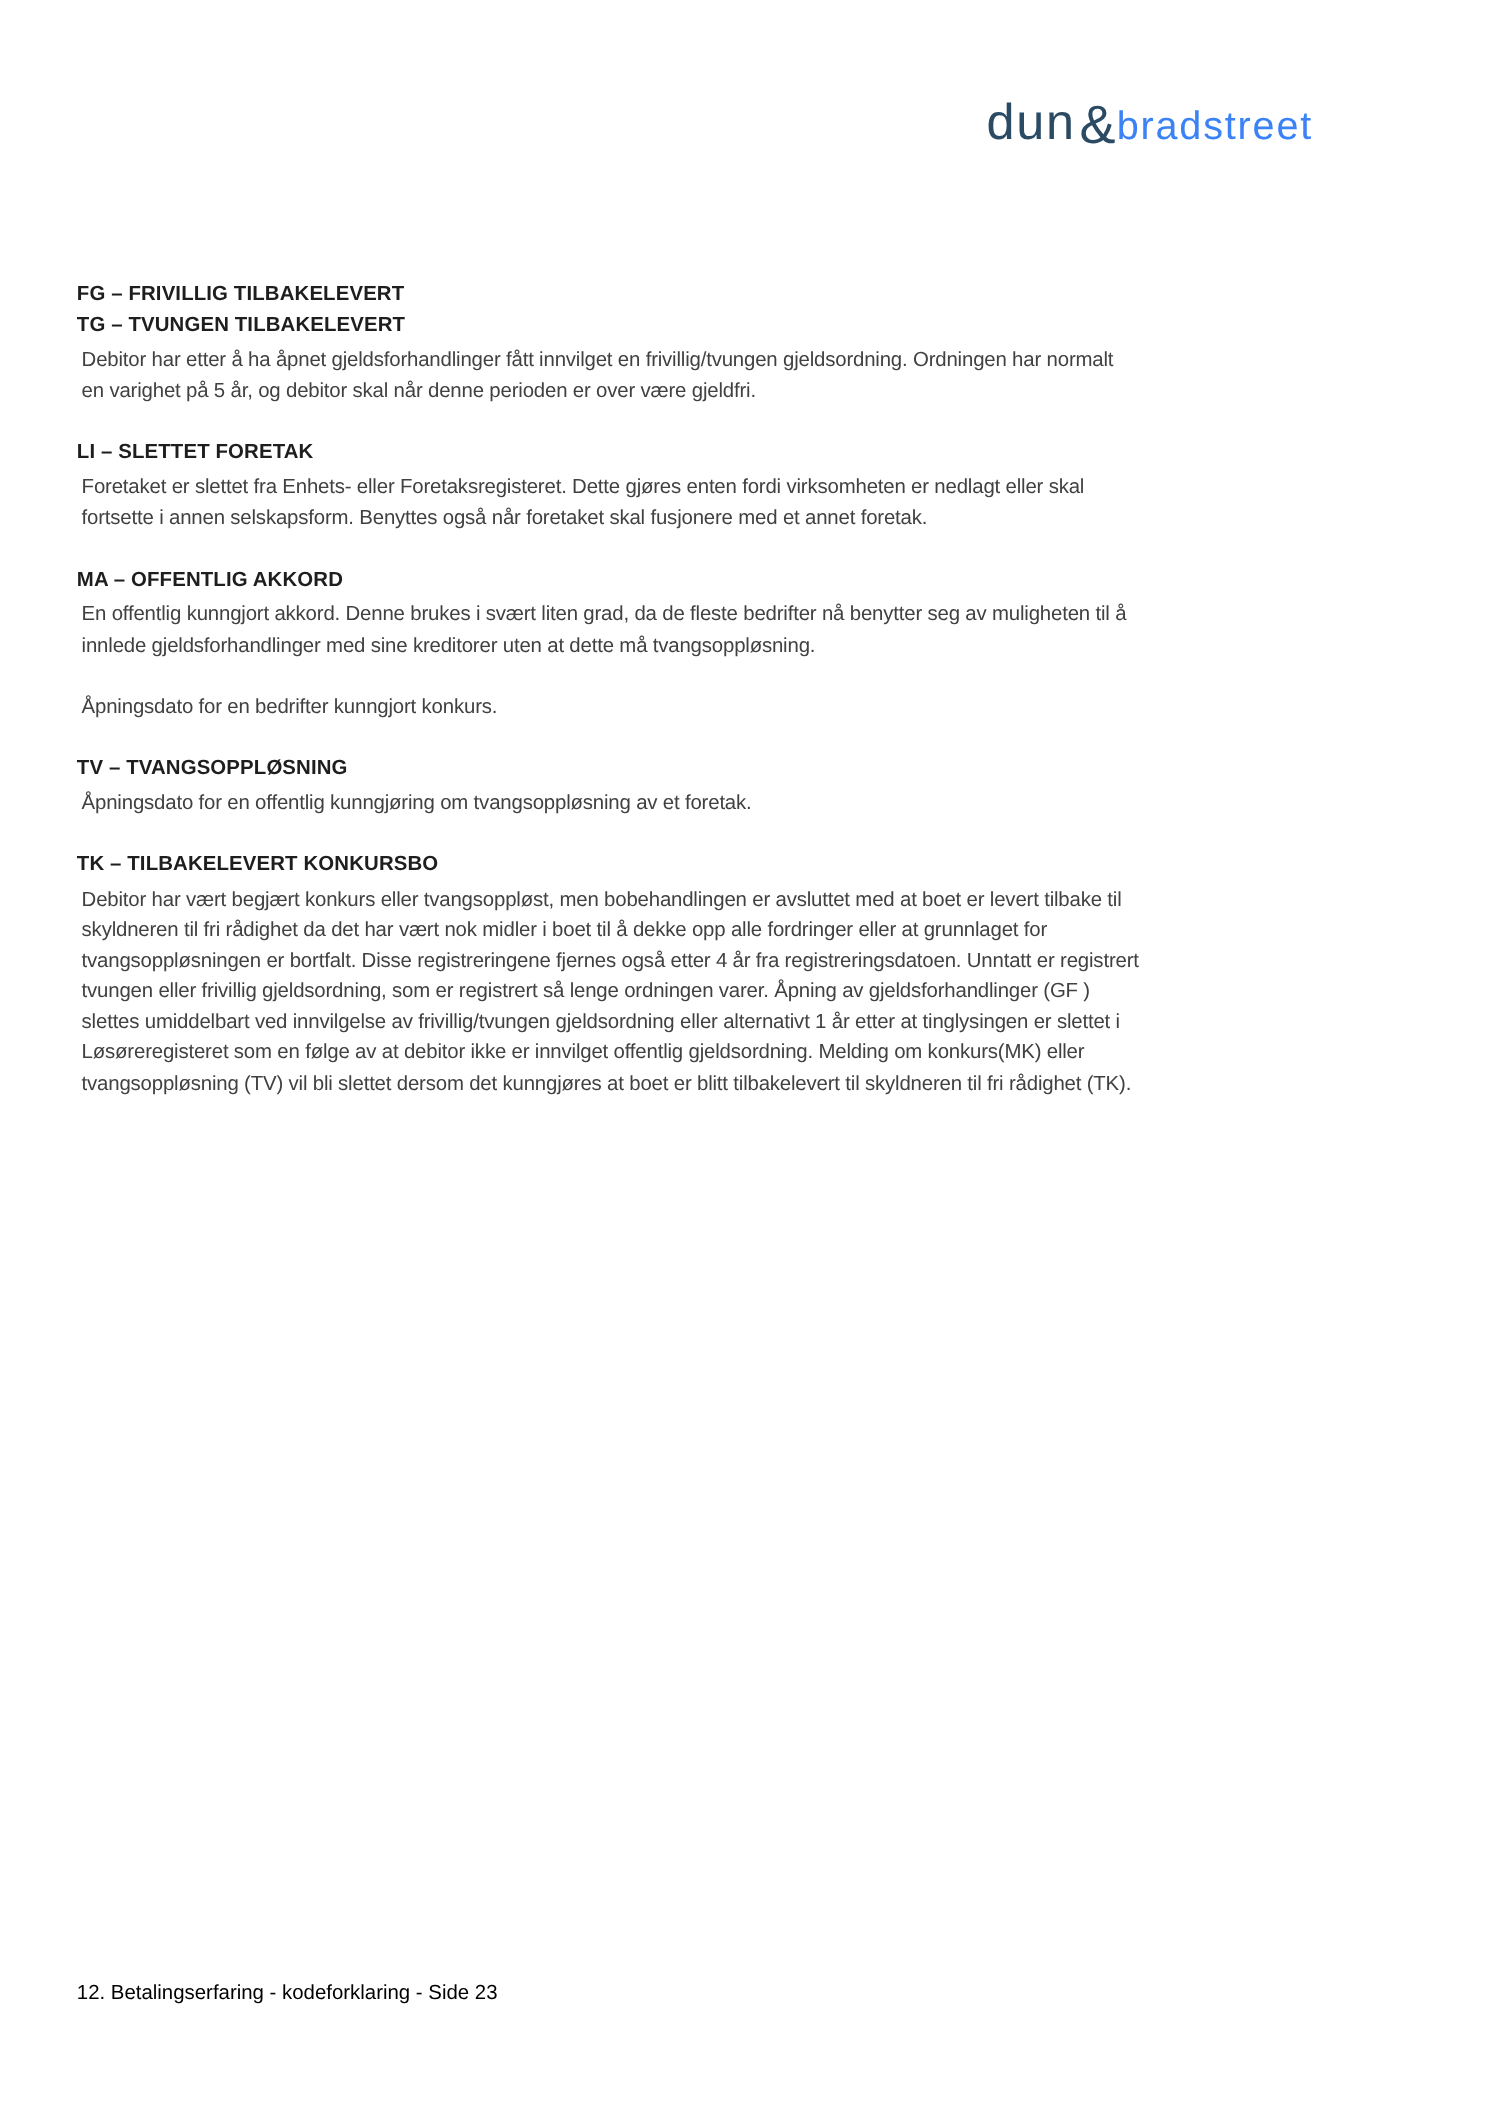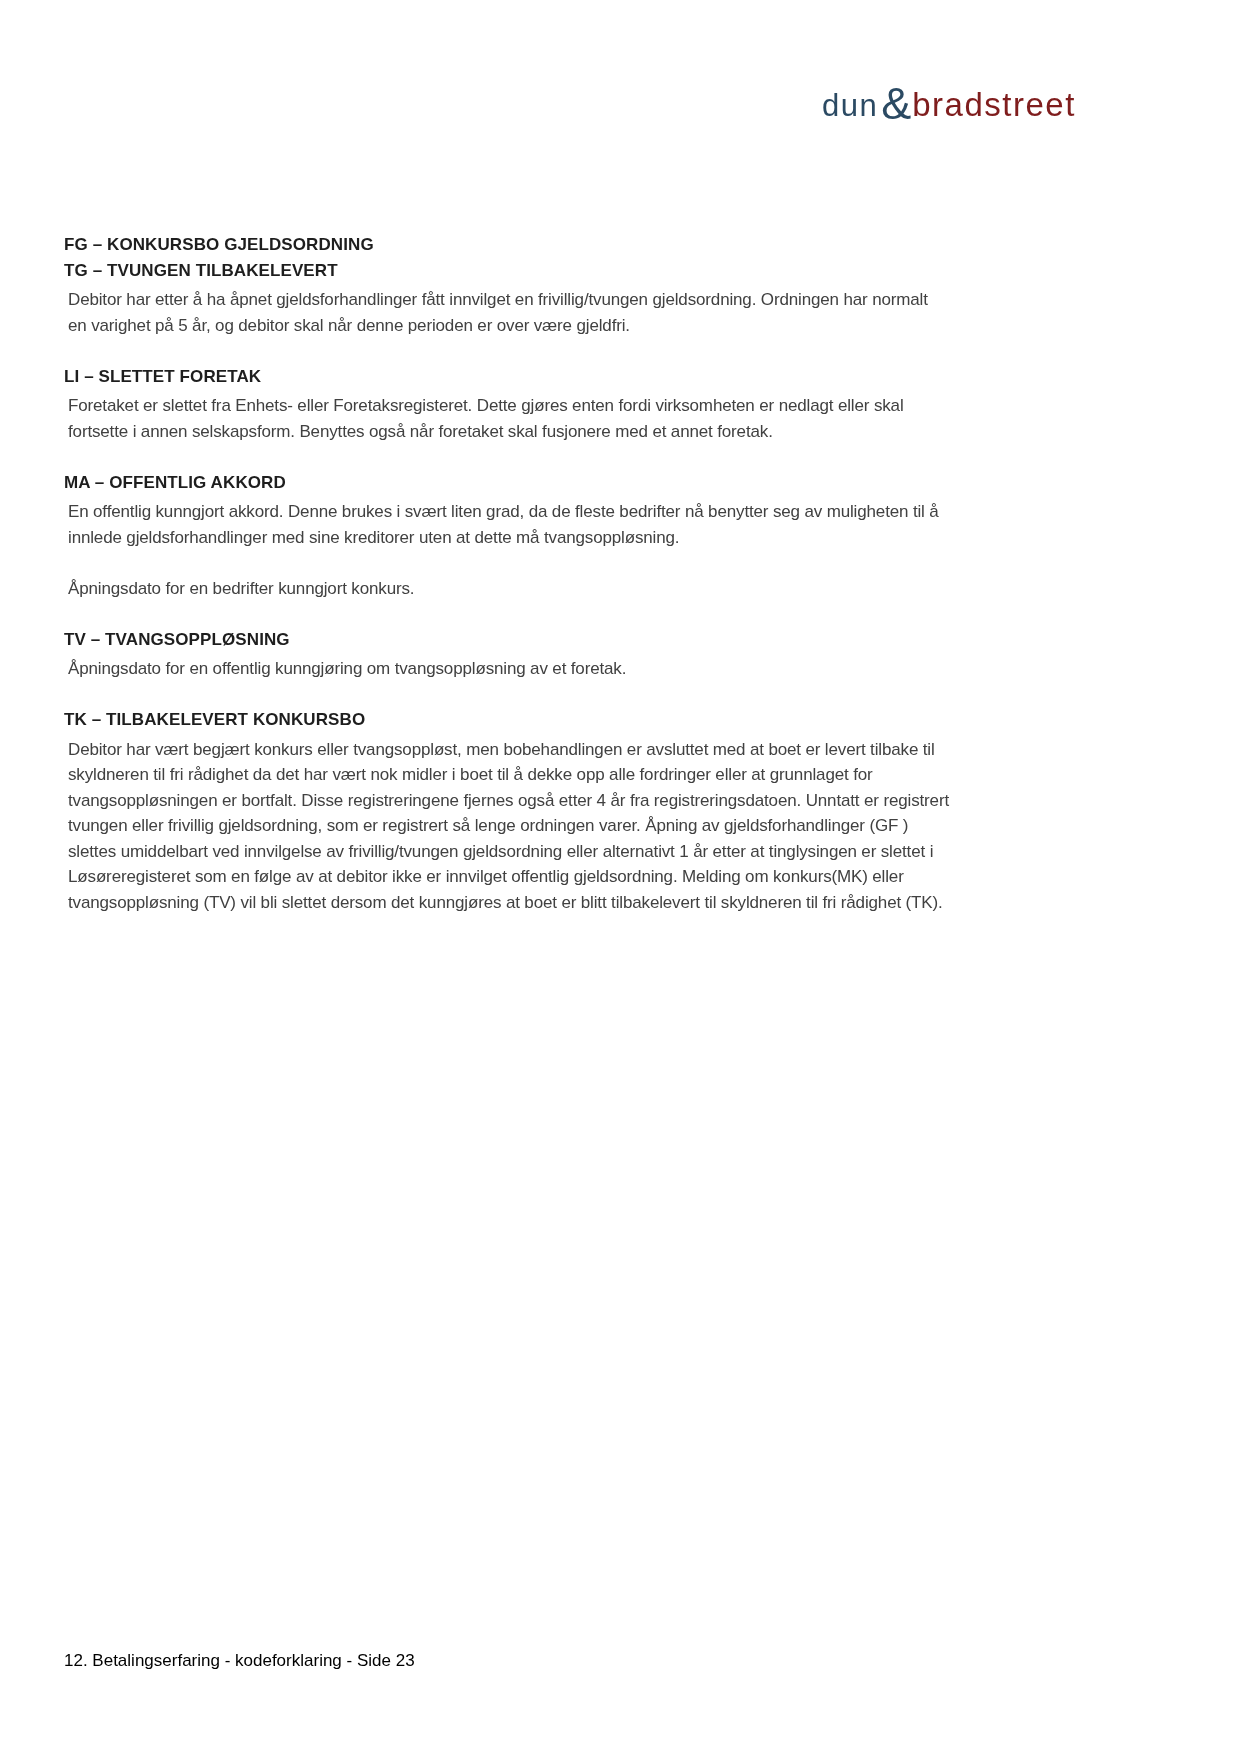--- a/index.html
+++ b/index.html
@@ -21,36 +21,36 @@
     position: absolute;
     top: 78px;
     left: 822px;
     white-space: nowrap;
     display: flex;
     align-items: baseline;
     -webkit-user-select: none;
     user-select: none;
   }
   .logo-dun {
-    font-size: 31px;
+    font-size: 42px;
     letter-spacing: 1.5px;
     color: #2b4a63;
   }
   .logo-amp {
     font-size: 45px;
     line-height: 1;
     color: #2b4a63;
     margin: 0 1px 0 3px;
     position: relative;
     top: 3px;
   }
   .logo-brad {
     font-size: 33px;
     letter-spacing: 1.5px;
-    color: #7f1d1d;
+    color: #3b82f6;
   }
 
   
   .content {
     position: absolute;
     left: 64px;
     top: 232px;
     width: 890px;
   }
   .section {
@@ -92,21 +92,21 @@
 
   <div class="logo">
     <span class="logo-dun">dun</span>
     <span class="logo-amp">&amp;</span>
     <span class="logo-brad">bradstreet</span>
   </div>
 
   <div class="content">
 
     <div class="section">
-      <div class="section-heading">FG – KONKURSBO GJELDSORDNING</div>
+      <div class="section-heading">FG – FRIVILLIG TILBAKELEVERT</div>
       <div class="section-heading">TG – TVUNGEN TILBAKELEVERT</div>
       <p class="section-body">Debitor har etter å ha åpnet gjeldsforhandlinger fått innvilget en frivillig/tvungen gjeldsordning. Ordningen har normalt en varighet på 5 år, og debitor skal når denne perioden er over være gjeldfri.</p>
     </div>
 
     <div class="section">
       <div class="section-heading">LI – SLETTET FORETAK</div>
       <p class="section-body">Foretaket er slettet fra Enhets- eller Foretaksregisteret. Dette gjøres enten fordi virksomheten er nedlagt eller skal fortsette i annen selskapsform. Benyttes også når foretaket skal fusjonere med et annet foretak.</p>
     </div>
 
     <div class="section">

